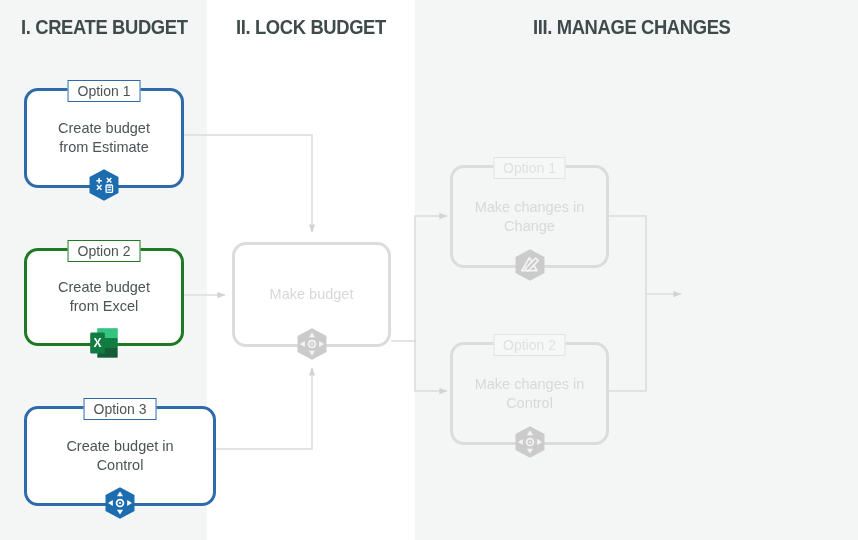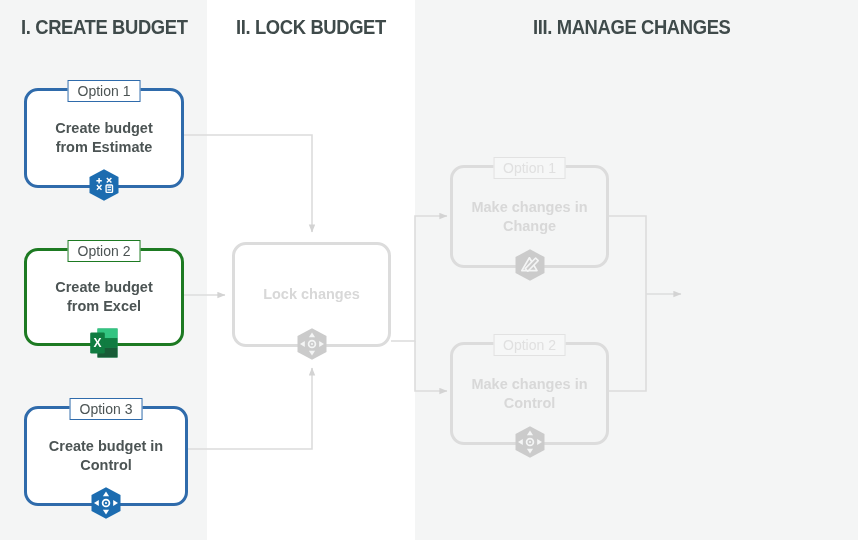--- a/index.html
+++ b/index.html
@@ -57,21 +57,21 @@
     display: flex;
     align-items: center;
     justify-content: center;
   }
   .node.blue  { border-color: #2f6bab; background: #ffffff; }
   .node.green { border-color: #1d7a22; background: #ffffff; }
   .node.ghost { border-color: #dcdcdc; background: transparent; }
 
   .node-label {
     font-family: "Liberation Sans", sans-serif;
-    font-weight: bold;
+    font-weight: normal;
     font-size: 14.5px;
     line-height: 19px;
     text-align: center;
     color: #4c5454;
     padding: 0 12px;
     white-space: pre-line;
   }
   .node.ghost .node-label { color: #d8d8d8; }
 
   
@@ -183,41 +183,41 @@
         <rect x="8.5" y="1.5" width="20" height="29" fill="#21a366"></rect>
         <rect x="8.5" y="1.5" width="20" height="9.6" fill="#33c481"></rect>
         <rect x="8.5" y="11.1" width="20" height="9.6" fill="#107c41"></rect>
         <rect x="8.5" y="20.7" width="20" height="9.8" fill="#185c37"></rect>
         <rect x="1.2" y="5.4" width="14.6" height="21.2" rx="1.4" fill="#107c41"></rect>
         <text x="8.5" y="20.3" text-anchor="middle" font-family="'Liberation Sans', sans-serif" font-size="12" font-weight="bold" fill="#ffffff">X</text>
       </svg>
     </span>
   </div>
 
-  <div class="node blue" id="n-control" style="left:24px; top:406px; width:164px; height:100px;">
+  <div class="node blue" id="n-control" style="left:24px; top:406px; width:192px; height:100px;">
     <span class="option-tab">Option 3</span>
     <span class="node-label">Create budget in
 Control</span>
     <span class="badge">
       <svg viewBox="0 0 34 34">
         <polygon points="17,1.2 31.5,9.1 31.5,24.9 17,32.8 2.5,24.9 2.5,9.1" fill="#1c6cb0"></polygon>
         <g fill="#ffffff">
           <circle cx="17" cy="17" r="3.4" fill="none" stroke="#ffffff" stroke-width="1.7"></circle>
           <circle cx="17" cy="17" r="1.1"></circle>
           <polygon points="17,5.4 20.1,10.2 13.9,10.2"></polygon>
           <polygon points="17,28.6 20.1,23.8 13.9,23.8"></polygon>
           <polygon points="5.0,17 9.8,13.9 9.8,20.1"></polygon>
           <polygon points="29.0,17 24.2,13.9 24.2,20.1"></polygon>
         </g>
       </svg>
     </span>
   </div>
 
   <div class="node ghost" id="n-lock" style="left:232px; top:242px; width:159px; height:105px;">
-    <span class="node-label">Lock changes</span>
+    <span class="node-label">Make budget</span>
     <span class="badge">
       <svg viewBox="0 0 34 34">
         <polygon points="17,1.2 31.5,9.1 31.5,24.9 17,32.8 2.5,24.9 2.5,9.1" fill="#cbcbcb"></polygon>
         <g fill="#f4f5f5">
           <circle cx="17" cy="17" r="3.4" fill="none" stroke="#f4f5f5" stroke-width="1.7"></circle>
           <circle cx="17" cy="17" r="1.1"></circle>
           <polygon points="17,5.4 20.1,10.2 13.9,10.2"></polygon>
           <polygon points="17,28.6 20.1,23.8 13.9,23.8"></polygon>
           <polygon points="5.0,17 9.8,13.9 9.8,20.1"></polygon>
           <polygon points="29.0,17 24.2,13.9 24.2,20.1"></polygon>

